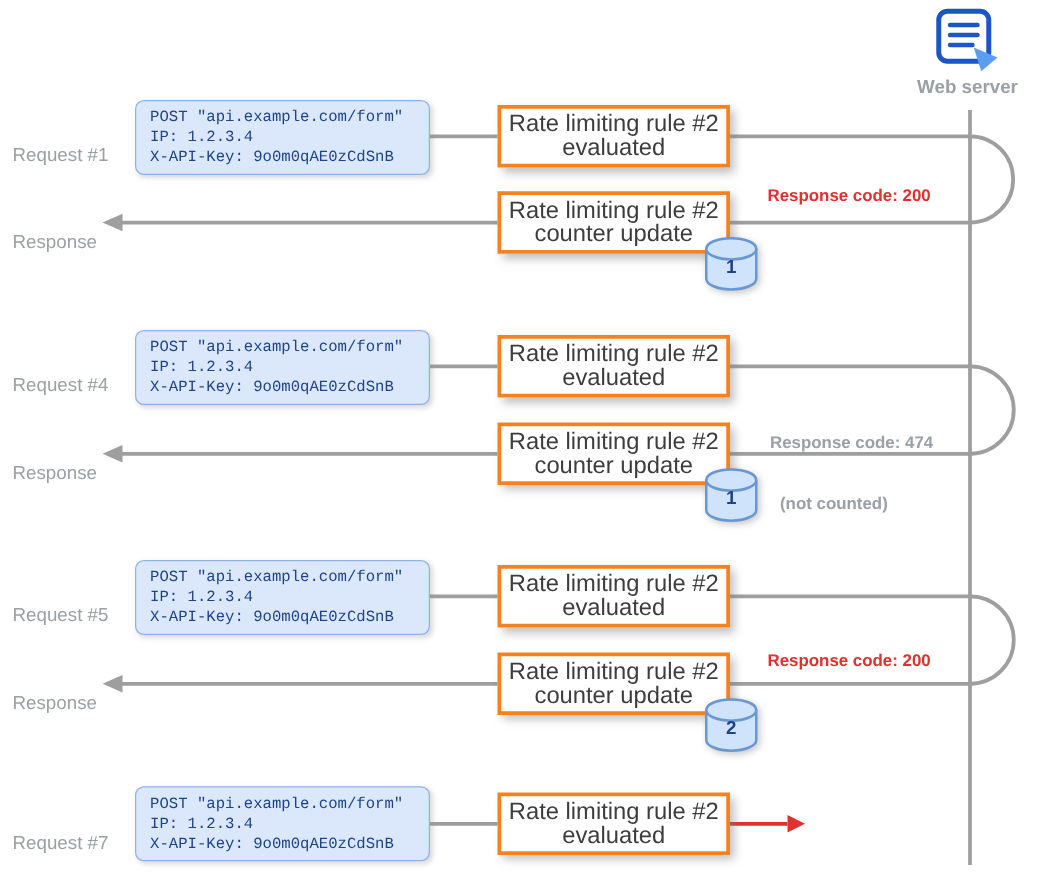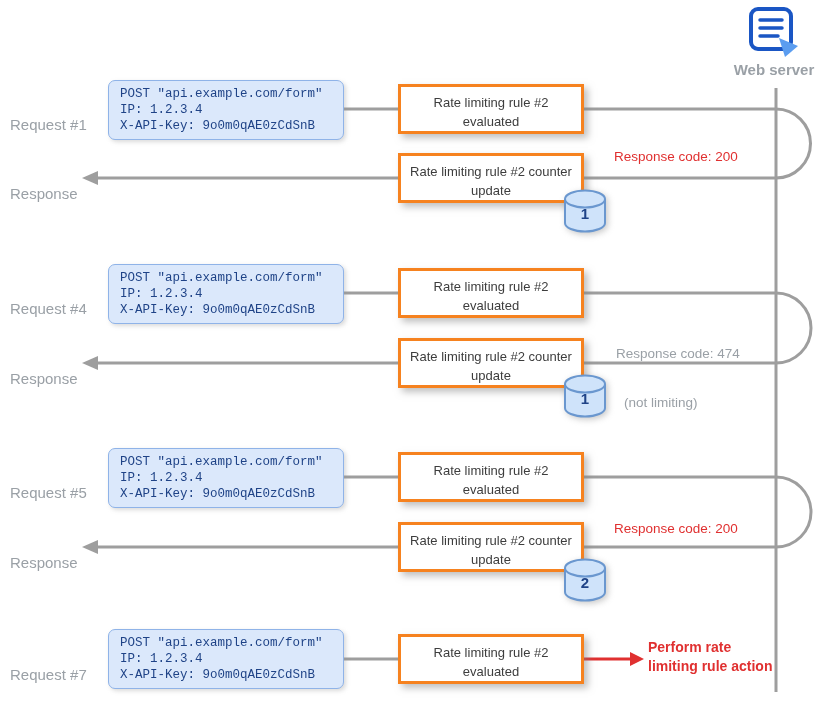--- a/index.html
+++ b/index.html
@@ -29,30 +29,30 @@
 
   .code-box{position:absolute;left:108px;width:212px;padding:5px 11px;z-index:2;
             background:var(--code-bg);border:1.5px solid var(--code-border);border-radius:7px;
             box-shadow:2px 2px 4px rgba(150,150,150,.35);}
   .code-line{font-family:"Liberation Mono","DejaVu Sans Mono",monospace;font-size:12.5px;
              line-height:16px;color:var(--code-text);white-space:nowrap;}
 
   .rule-box{position:absolute;width:174px;height:44px;padding:0 3px;z-index:2;
             background:#ffffff;border:3px solid var(--accent-orange);
             box-shadow:4px 4px 7px rgba(130,130,130,.5);
-            display:flex;align-items:flex-end;justify-content:center;text-align:center;
-            color:#3d3d3d;font-size:13px;line-height:19px;}
+            display:flex;align-items:center;justify-content:center;text-align:center;
+            color:#3d3d3d;font-size:19px;line-height:19px;}
   .rule-box{left:398px;}
 
   .db{position:absolute;left:562px;width:46px;height:46px;z-index:3;}
   .db svg{filter:drop-shadow(2px 2px 3px rgba(120,120,120,.4));}
   .db-num{position:absolute;left:0;top:17px;width:100%;text-align:center;
           font-size:15px;font-weight:700;color:var(--code-text);}
 
-  .note{position:absolute;font-size:13.5px;font-weight:400;line-height:18px;z-index:2;white-space:nowrap;}
+  .note{position:absolute;font-size:13.5px;font-weight:700;line-height:18px;z-index:2;white-space:nowrap;}
   .note-red{color:var(--accent-red);}
   .note-gray{color:var(--label-gray);}
   .action{position:absolute;left:648px;top:638px;z-index:2;color:var(--accent-red);
           font-size:14px;font-weight:600;line-height:19px;}
 
   .server-icon{position:absolute;left:748px;top:6px;width:52px;height:52px;z-index:2;}
   .server-label{position:absolute;left:714px;top:61px;width:120px;text-align:center;
                 color:var(--label-gray);font-size:15px;z-index:2;font-weight:bold;}
 </style>
 </head>
@@ -163,21 +163,17 @@
   <div class="db" style="top:557px">
     <svg width="46" height="46" viewBox="0 0 46 46">
       <path d="M3 11 v24 a20 8.5 0 0 0 40 0 v-24" fill="var(--db-fill)" stroke="var(--db-stroke)" stroke-width="2"></path>
       <ellipse cx="23" cy="11" rx="20" ry="8.5" fill="var(--db-fill)" stroke="var(--db-stroke)" stroke-width="2"></ellipse>
     </svg>
     <span class="db-num">2</span>
   </div>
 
   <div class="note note-red" style="left:614px;top:148px">Response code: 200</div>
   <div class="note note-gray" style="left:616px;top:345px">Response code: 474</div>
-  <div class="note note-gray" style="left:624px;top:394px">(not limiting)</div>
+  <div class="note note-gray" style="left:624px;top:394px">(not counted)</div>
   <div class="note note-red" style="left:614px;top:520px">Response code: 200</div>
 
-  <div class="action">
-    <div>Perform rate</div>
-    <div>limiting rule action</div>
-  </div>
 
 </div>
 
 </body></html>

